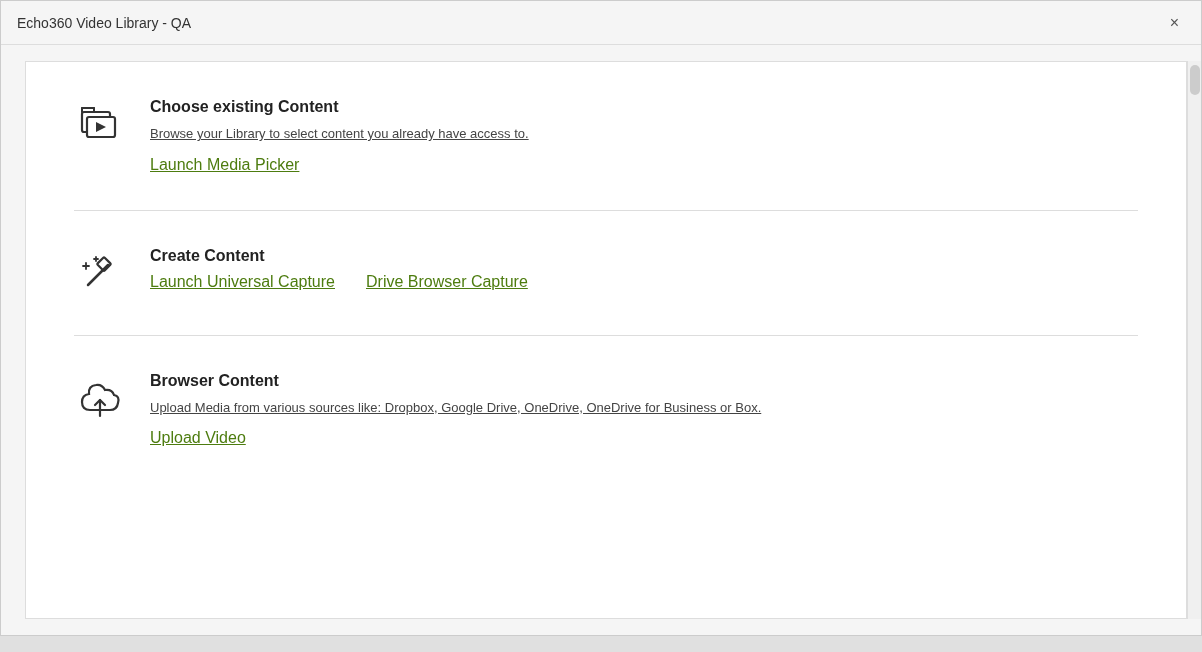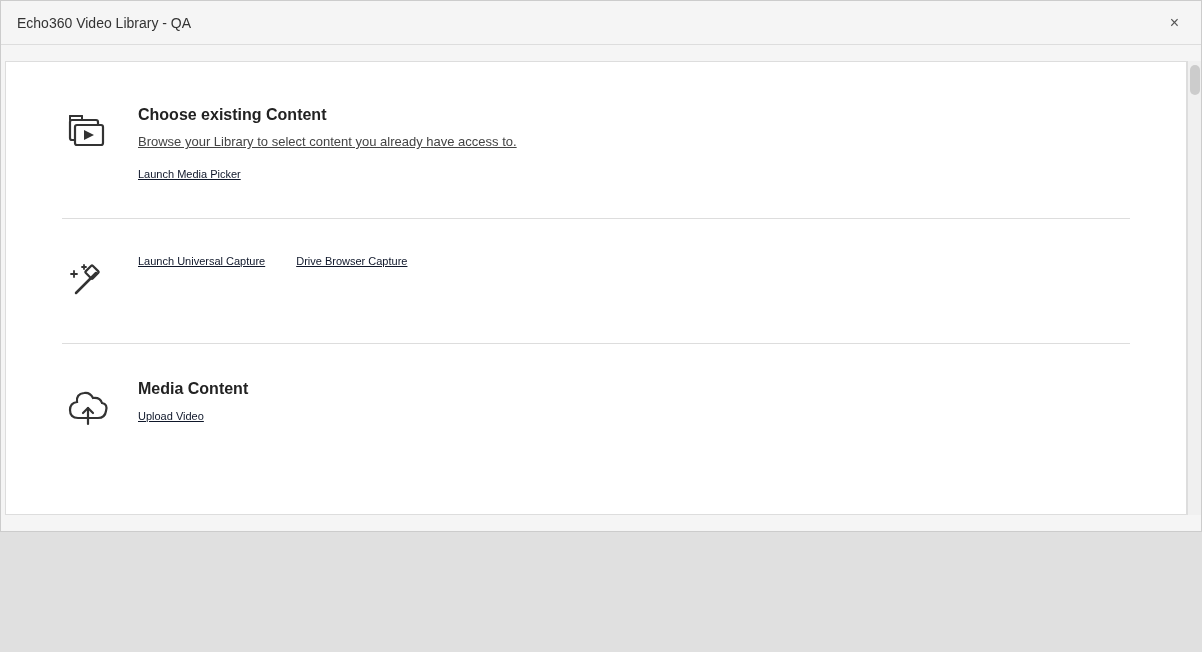--- a/index.html
+++ b/index.html
@@ -14,21 +14,21 @@
       display: flex;
       justify-content: center;
       align-items: flex-start;
       width: 1202px;
       height: 652px;
       overflow: hidden;
     }
 
     .window {
       width: 1202px;
-      height: 532px;
+      height: 636px;
       background: #f5f5f5;
       border: 1px solid #ccc;
       display: flex;
       flex-direction: column;
       position: relative;
     }
 
     .title-bar {
       display: flex;
       align-items: center;
@@ -59,22 +59,22 @@
     .content-area {
       display: flex;
       flex: 1;
       overflow: hidden;
     }
 
     .main-content {
       flex: 1;
       overflow-y: auto;
       background: #fff;
-      padding: 8px;
-      margin: 16px 0 16px 4px;
+      padding: 0;
+      margin: 16px 0 16px 24px;
       border: 1px solid #ddd;
     }
 
     .scrollbar-track {
       width: 14px;
       background: #f0f0f0;
       border-left: 1px solid #ddd;
       margin: 16px 0 16px 0;
       position: relative;
       flex-shrink: 0;
@@ -125,24 +125,24 @@
 
     .section-desc {
       font-size: 13px;
       color: #444;
       margin-bottom: 12px;
       line-height: 1.5;
       text-decoration: underline;
     }
 
     .link {
-      color: #0f172a;
+      color: #4d7c0f;
       text-decoration: underline;
       cursor: pointer;
-      font-size: 11px;
+      font-size: 16px;
       background: none;
       border: none;
       padding: 0;
     }
 
     .links-row {
       display: flex;
       gap: 31px;
     }
 
@@ -192,41 +192,43 @@
             <line x1="14" y1="38" x2="34" y2="18" stroke="#333" stroke-width="2.5" stroke-linecap="round"></line>
             <rect x="30" y="10" width="10" height="10" rx="1" transform="rotate(45 30 10)" stroke="#333" stroke-width="2.2" fill="none"></rect>
 
             <line x1="12" y1="22" x2="12" y2="16" stroke="#333" stroke-width="1.8" stroke-linecap="round"></line>
             <line x1="9" y1="19" x2="15" y2="19" stroke="#333" stroke-width="1.8" stroke-linecap="round"></line>
             <line x1="22" y1="14" x2="22" y2="10" stroke="#333" stroke-width="1.8" stroke-linecap="round"></line>
             <line x1="20" y1="12" x2="24" y2="12" stroke="#333" stroke-width="1.8" stroke-linecap="round"></line>
           </svg>
         </div>
         <div class="section-body">
+          <div class="section-title">Create Content</div>
           <div class="links-row">
             <button class="link">Launch Universal Capture</button>
             <button class="link">Drive Browser Capture</button>
           </div>
         </div>
       </div>
 
       <div class="section-divider"></div>
 
       <div class="section">
         <div class="section-icon">
           <svg width="52" height="52" viewBox="0 0 52 52" fill="none" xmlns="http://www.w3.org/2000/svg">
 
             <path d="M16 38 Q8 38 8 30 Q8 23 15 22 Q14 14 22 13 Q28 12 31 18 Q38 17 40 23 Q46 24 44 31 Q43 38 36 38 Z" stroke="#333" stroke-width="2.2" fill="none"></path>
 
             <line x1="26" y1="44" x2="26" y2="28" stroke="#333" stroke-width="2.2" stroke-linecap="round"></line>
             <polyline points="21,33 26,28 31,33" stroke="#333" stroke-width="2.2" stroke-linecap="round" stroke-linejoin="round" fill="none"></polyline>
           </svg>
         </div>
         <div class="section-body">
-          <div class="section-title">Media Content</div>
+          <div class="section-title">Browser Content</div>
+          <div class="section-desc">Upload Media from various sources like: Dropbox, Google Drive, OneDrive, OneDrive for Business or Box.</div>
           <button class="link">Upload Video</button>
         </div>
       </div>
 
     </div>
     <div class="scrollbar-track">
       <div class="scrollbar-thumb"></div>
     </div>
   </div>
 </div>

